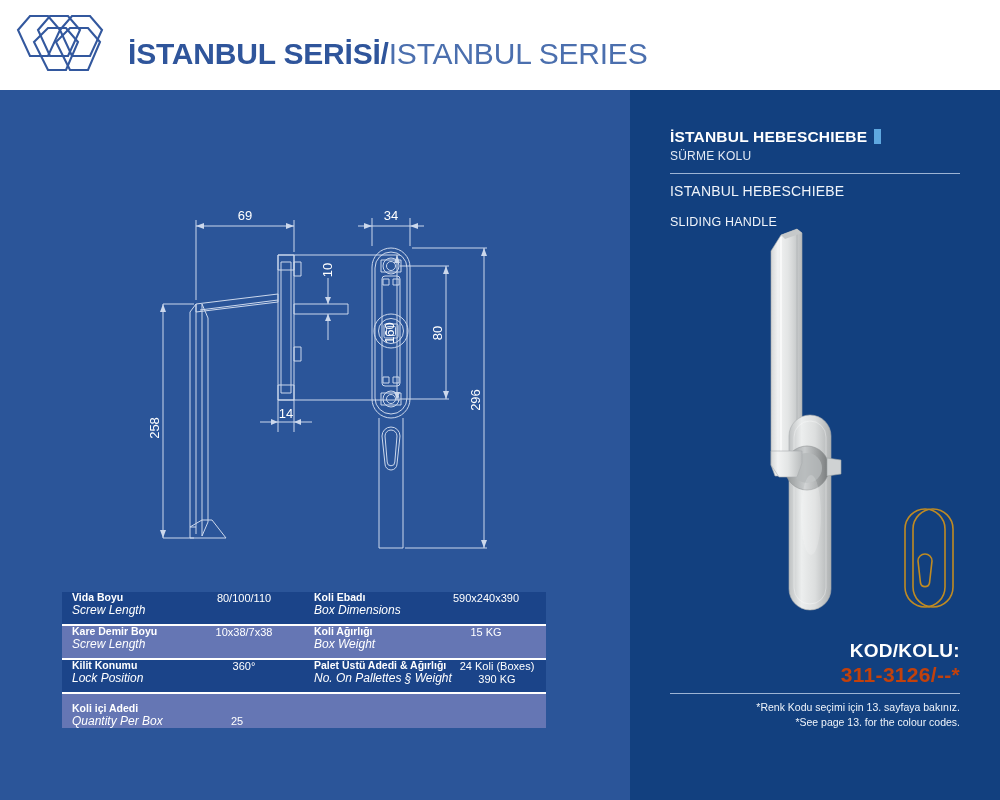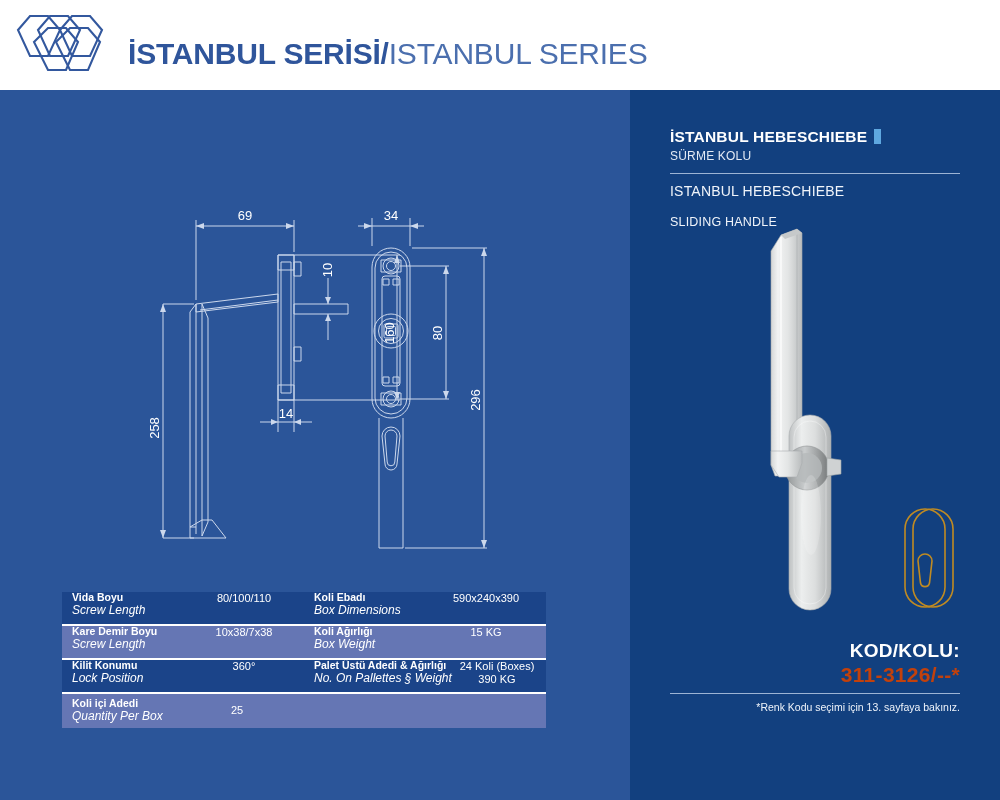--- a/index.html
+++ b/index.html
@@ -54,21 +54,21 @@
     flex:0 0 128px; padding-left:10px; color:#ffffff; line-height:1.12;
   }
   .spec-label .tr { display:block; font-size:10.5px; font-weight:bold; }
   .spec-label .en { display:block; font-size:12px; font-style:italic; font-weight:normal; }
   .spec-value {
     flex:1; text-align:center; color:#ffffff; font-size:11px; line-height:1.2;
     padding-right:6px;
   }
   .spec-value span { display:block; }
   .spec-sep { height:2px; background:#ffffff; width:100%; }
-  .spec-fullrow { display:flex; width:100%; align-items:center; min-height:34px; }
+  .spec-fullrow { display:flex; width:100%; align-items:flex-end; min-height:34px; }
 
   
   .rp-title-block {
     position:absolute; right:40px; top:128px; text-align:left; width:290px;
   }
   .rp-title-tr {
     font-size:15.5px; font-weight:bold; color:#ffffff; letter-spacing:0.2px;
     white-space:nowrap;
   }
   .rp-accent {
@@ -375,15 +375,16 @@
         <path d="M30 58 m-7 0 a7 7 0 1 1 14 0 l-2.5 22 a4.6 4.6 0 0 1 -9 0 Z"></path>
       </g>
     </svg>
   </div>
 
   <div class="code-block">
     <div class="code-label">KOD/KOLU:</div>
     <div class="code-value">311-3126/--*</div>
     <div class="code-divider"></div>
     <div class="code-note">*Renk Kodu seçimi için 13. sayfaya bakınız.</div>
+    <div class="code-note">*See page 13. for the colour codes.</div>
   </div>
 
 </div>
 
 </body></html>

